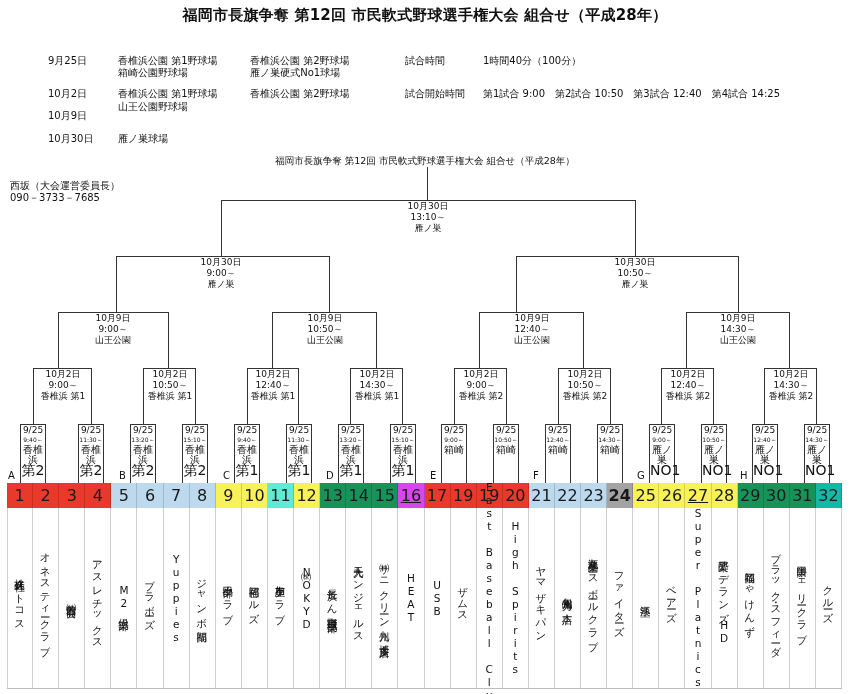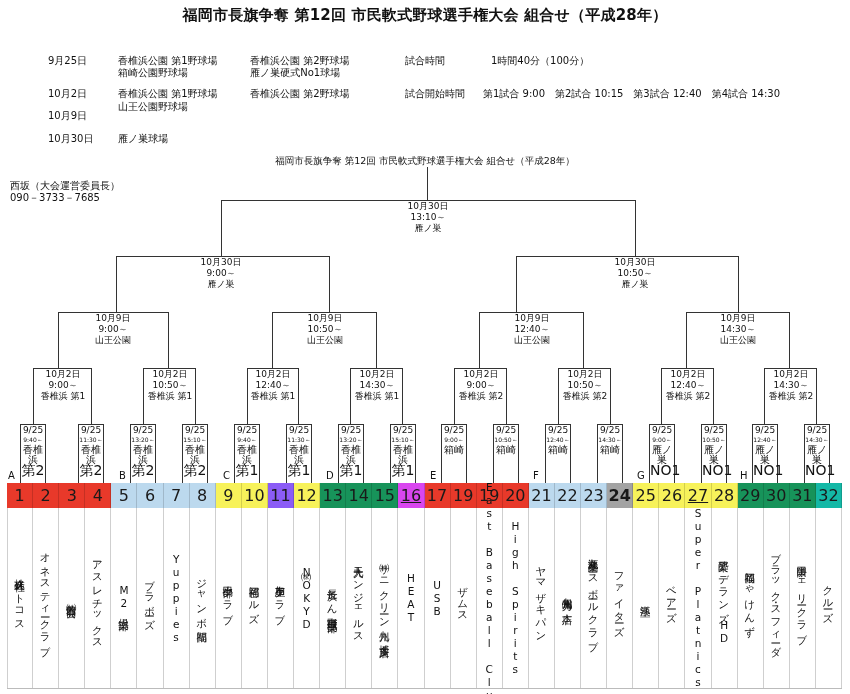--- a/index.html
+++ b/index.html
@@ -54,27 +54,27 @@
 
 <div class="abs title">福岡市長旗争奪 第12回 市民軟式野球選手権大会 組合せ（平成28年）</div>
 
 <div>
   <div class="abs sched" style="left:48px;top:55px;">9月25日</div>
   <div class="abs sched" style="left:118px;top:55px;">香椎浜公園 第1野球場</div>
   <div class="abs sched" style="left:118px;top:67px;">箱崎公園野球場</div>
   <div class="abs sched" style="left:250px;top:55px;">香椎浜公園 第2野球場</div>
   <div class="abs sched" style="left:250px;top:67px;">雁ノ巣硬式No1球場</div>
   <div class="abs sched" style="left:405px;top:55px;">試合時間</div>
-  <div class="abs sched" style="left:483px;top:55px;margin-left:8px;">1時間40分（100分）</div>
+  <div class="abs sched" style="left:483px;top:55px;">1時間40分（100分）</div>
 
   <div class="abs sched" style="left:48px;top:88px;">10月2日</div>
   <div class="abs sched" style="left:118px;top:88px;">香椎浜公園 第1野球場</div>
   <div class="abs sched" style="left:250px;top:88px;">香椎浜公園 第2野球場</div>
   <div class="abs sched" style="left:405px;top:88px;">試合開始時間</div>
-  <div class="abs sched" style="left:483px;top:88px;">第1試合 9:00　第2試合 10:15　第3試合 12:40　第4試合 14:30</div>
+  <div class="abs sched" style="left:483px;top:88px;">第1試合 9:00　第2試合 10:50　第3試合 12:40　第4試合 14:25</div>
 
   <div class="abs sched" style="left:48px;top:110px;">10月9日</div>
   <div class="abs sched" style="left:118px;top:101px;">山王公園野球場</div>
 
   <div class="abs sched" style="left:48px;top:133px;">10月30日</div>
   <div class="abs sched" style="left:118px;top:133px;">雁ノ巣球場</div>
 </div>
 
 <div class="abs subtitle">福岡市長旗争奪 第12回 市民軟式野球選手権大会 組合せ（平成28年）</div>
 
@@ -291,21 +291,21 @@
     <div class="num" style="background: rgb(232, 57, 42);">1</div>
     <div class="num" style="background: rgb(232, 57, 42);">2</div>
     <div class="num" style="background: rgb(232, 57, 42);">3</div>
     <div class="num" style="background: rgb(232, 57, 42);">4</div>
     <div class="num" style="background: rgb(188, 217, 238);">5</div>
     <div class="num" style="background: rgb(188, 217, 238);">6</div>
     <div class="num" style="background: rgb(188, 217, 238);">7</div>
     <div class="num" style="background: rgb(188, 217, 238);">8</div>
     <div class="num" style="background: rgb(247, 242, 90);">9</div>
     <div class="num" style="background: rgb(247, 242, 90);">10</div>
-    <div class="num" style="background: #8b5cf6;">11</div>
+    <div class="num" style="background: #5eead4;">11</div>
     <div class="num" style="background: rgb(247, 242, 90);">12</div>
     <div class="num" style="background: rgb(23, 147, 90);">13</div>
     <div class="num" style="background: rgb(23, 147, 90);">14</div>
     <div class="num" style="background: rgb(23, 147, 90);">15</div>
     <div class="num" style="background: #d946ef; text-decoration: underline;">16</div>
     <div class="num" style="background: rgb(232, 57, 42);">17</div>
     <div class="num" style="background: rgb(232, 57, 42);">19</div>
     <div class="num" style="background: rgb(232, 57, 42);">19</div>
     <div class="num" style="background: rgb(232, 57, 42);">20</div>
     <div class="num" style="background: rgb(188, 217, 238);">21</div>

